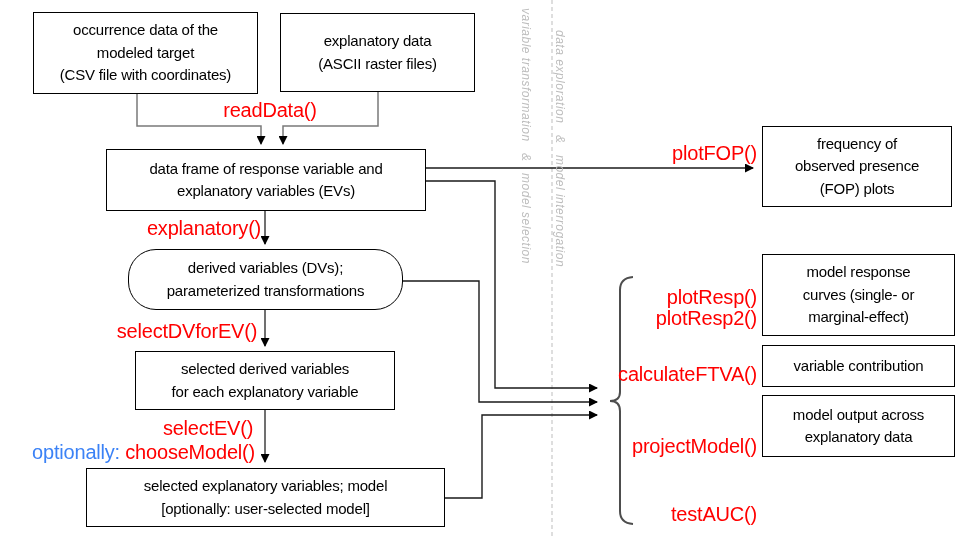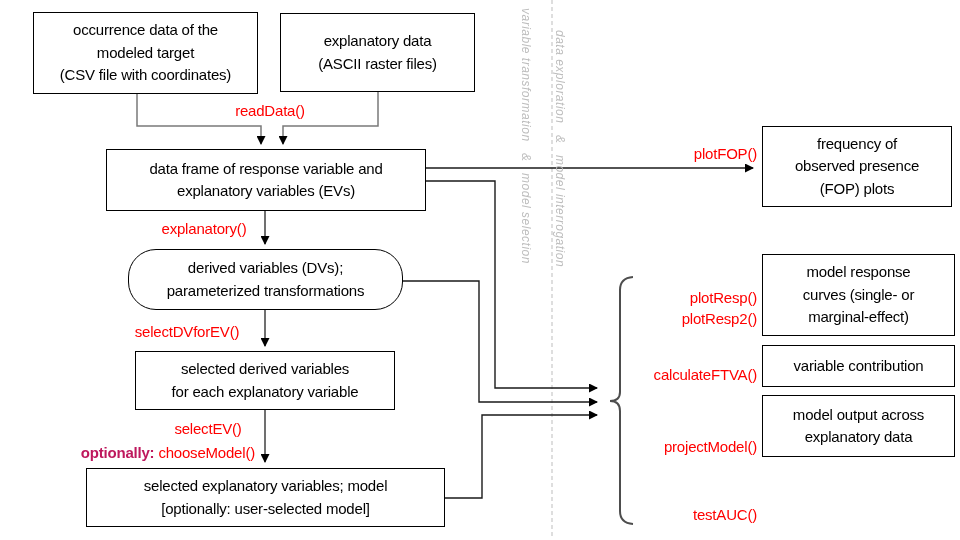--- a/index.html
+++ b/index.html
@@ -9,26 +9,26 @@
   }
   .wires{position:absolute;left:0;top:0;}
   .box{
     position:absolute;border:1.6px solid #000;background:#fff;
     display:flex;align-items:center;justify-content:center;
     text-align:center;white-space:pre-line;
     font-size:15px;line-height:1.5;letter-spacing:-0.2px;
     box-sizing:border-box;
   }
   .fn{
-    position:absolute;color:#ff0000;font-size:15px;line-height:21px;letter-spacing:-0.2px;
+    position:absolute;color:#ff0000;font-size:20px;line-height:21px;letter-spacing:-0.2px;
     white-space:nowrap;
   }
   .fn.center{text-align:center;}
   .fn.right{text-align:right;}
-  .fn .prefix{color:#be185d;font-weight:bold;}
+  .fn .prefix{color:#3b82f6;}
   .vlabel{
     position:absolute;writing-mode:vertical-rl;
     font-size:12px;font-style:italic;color:#bdbdbd;letter-spacing:0.5px;
     white-space:nowrap;
   }
 </style>
 </head>
 <body>
 
 <div class="canvas">

